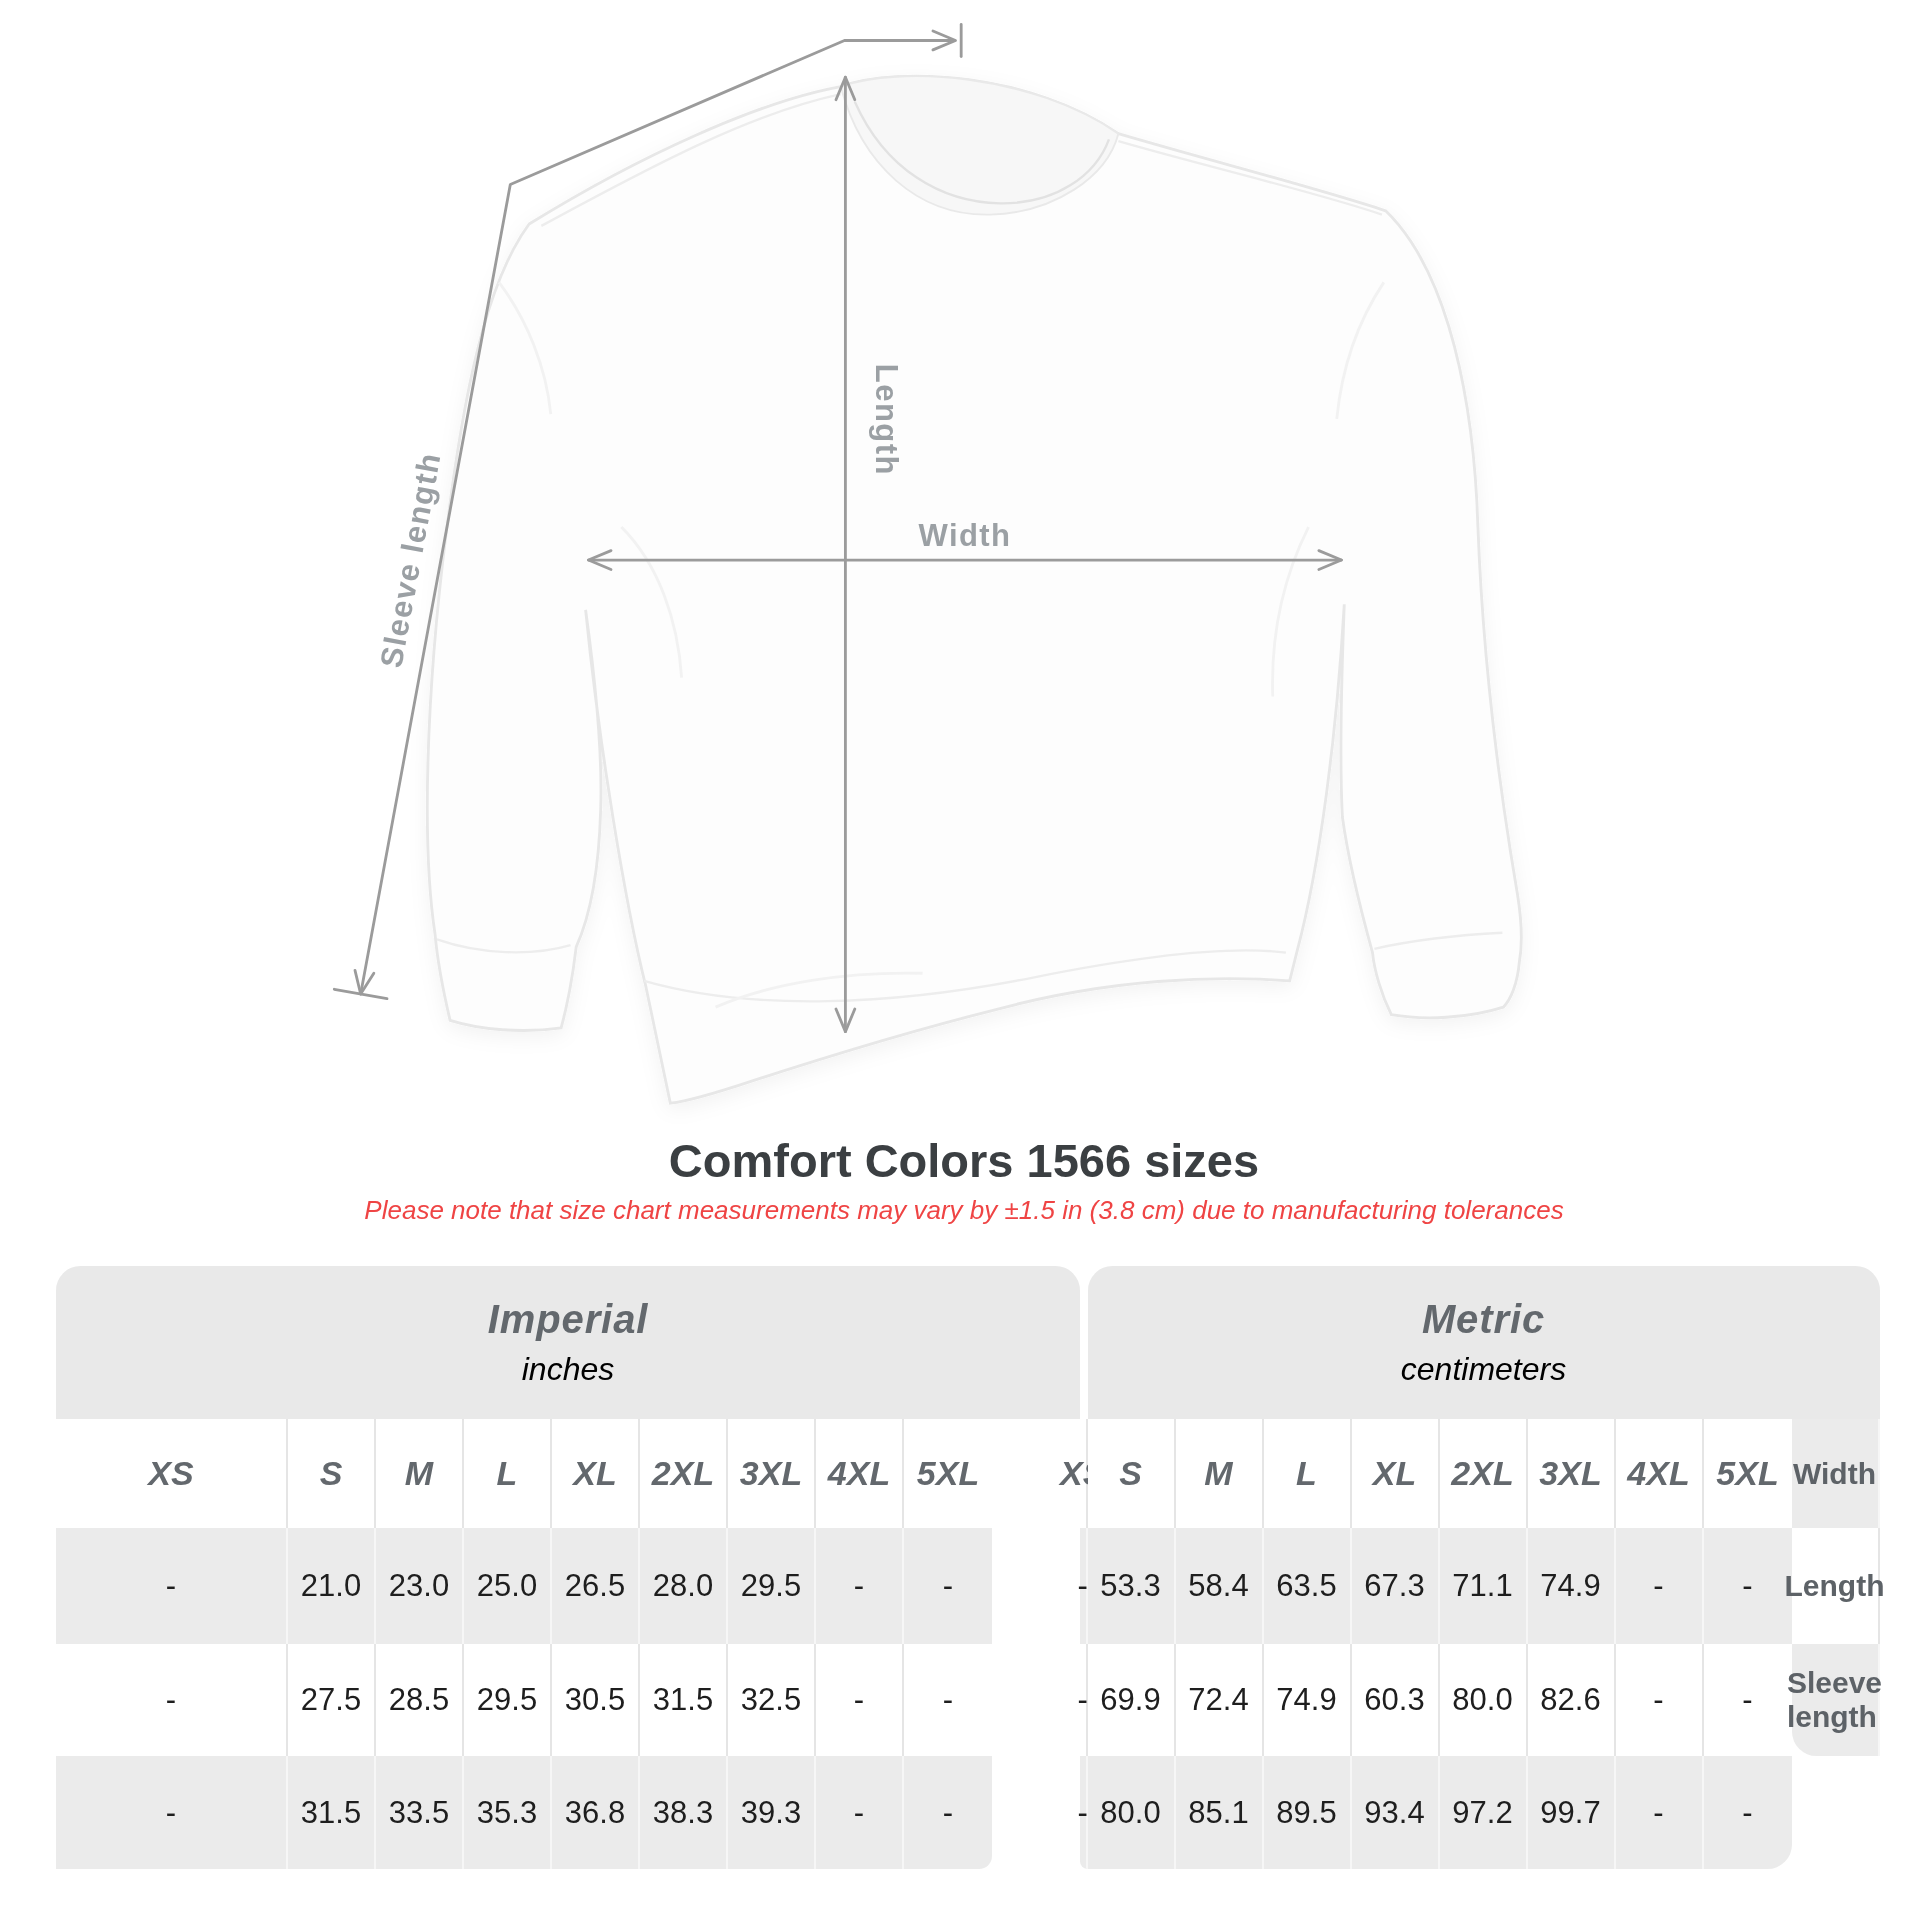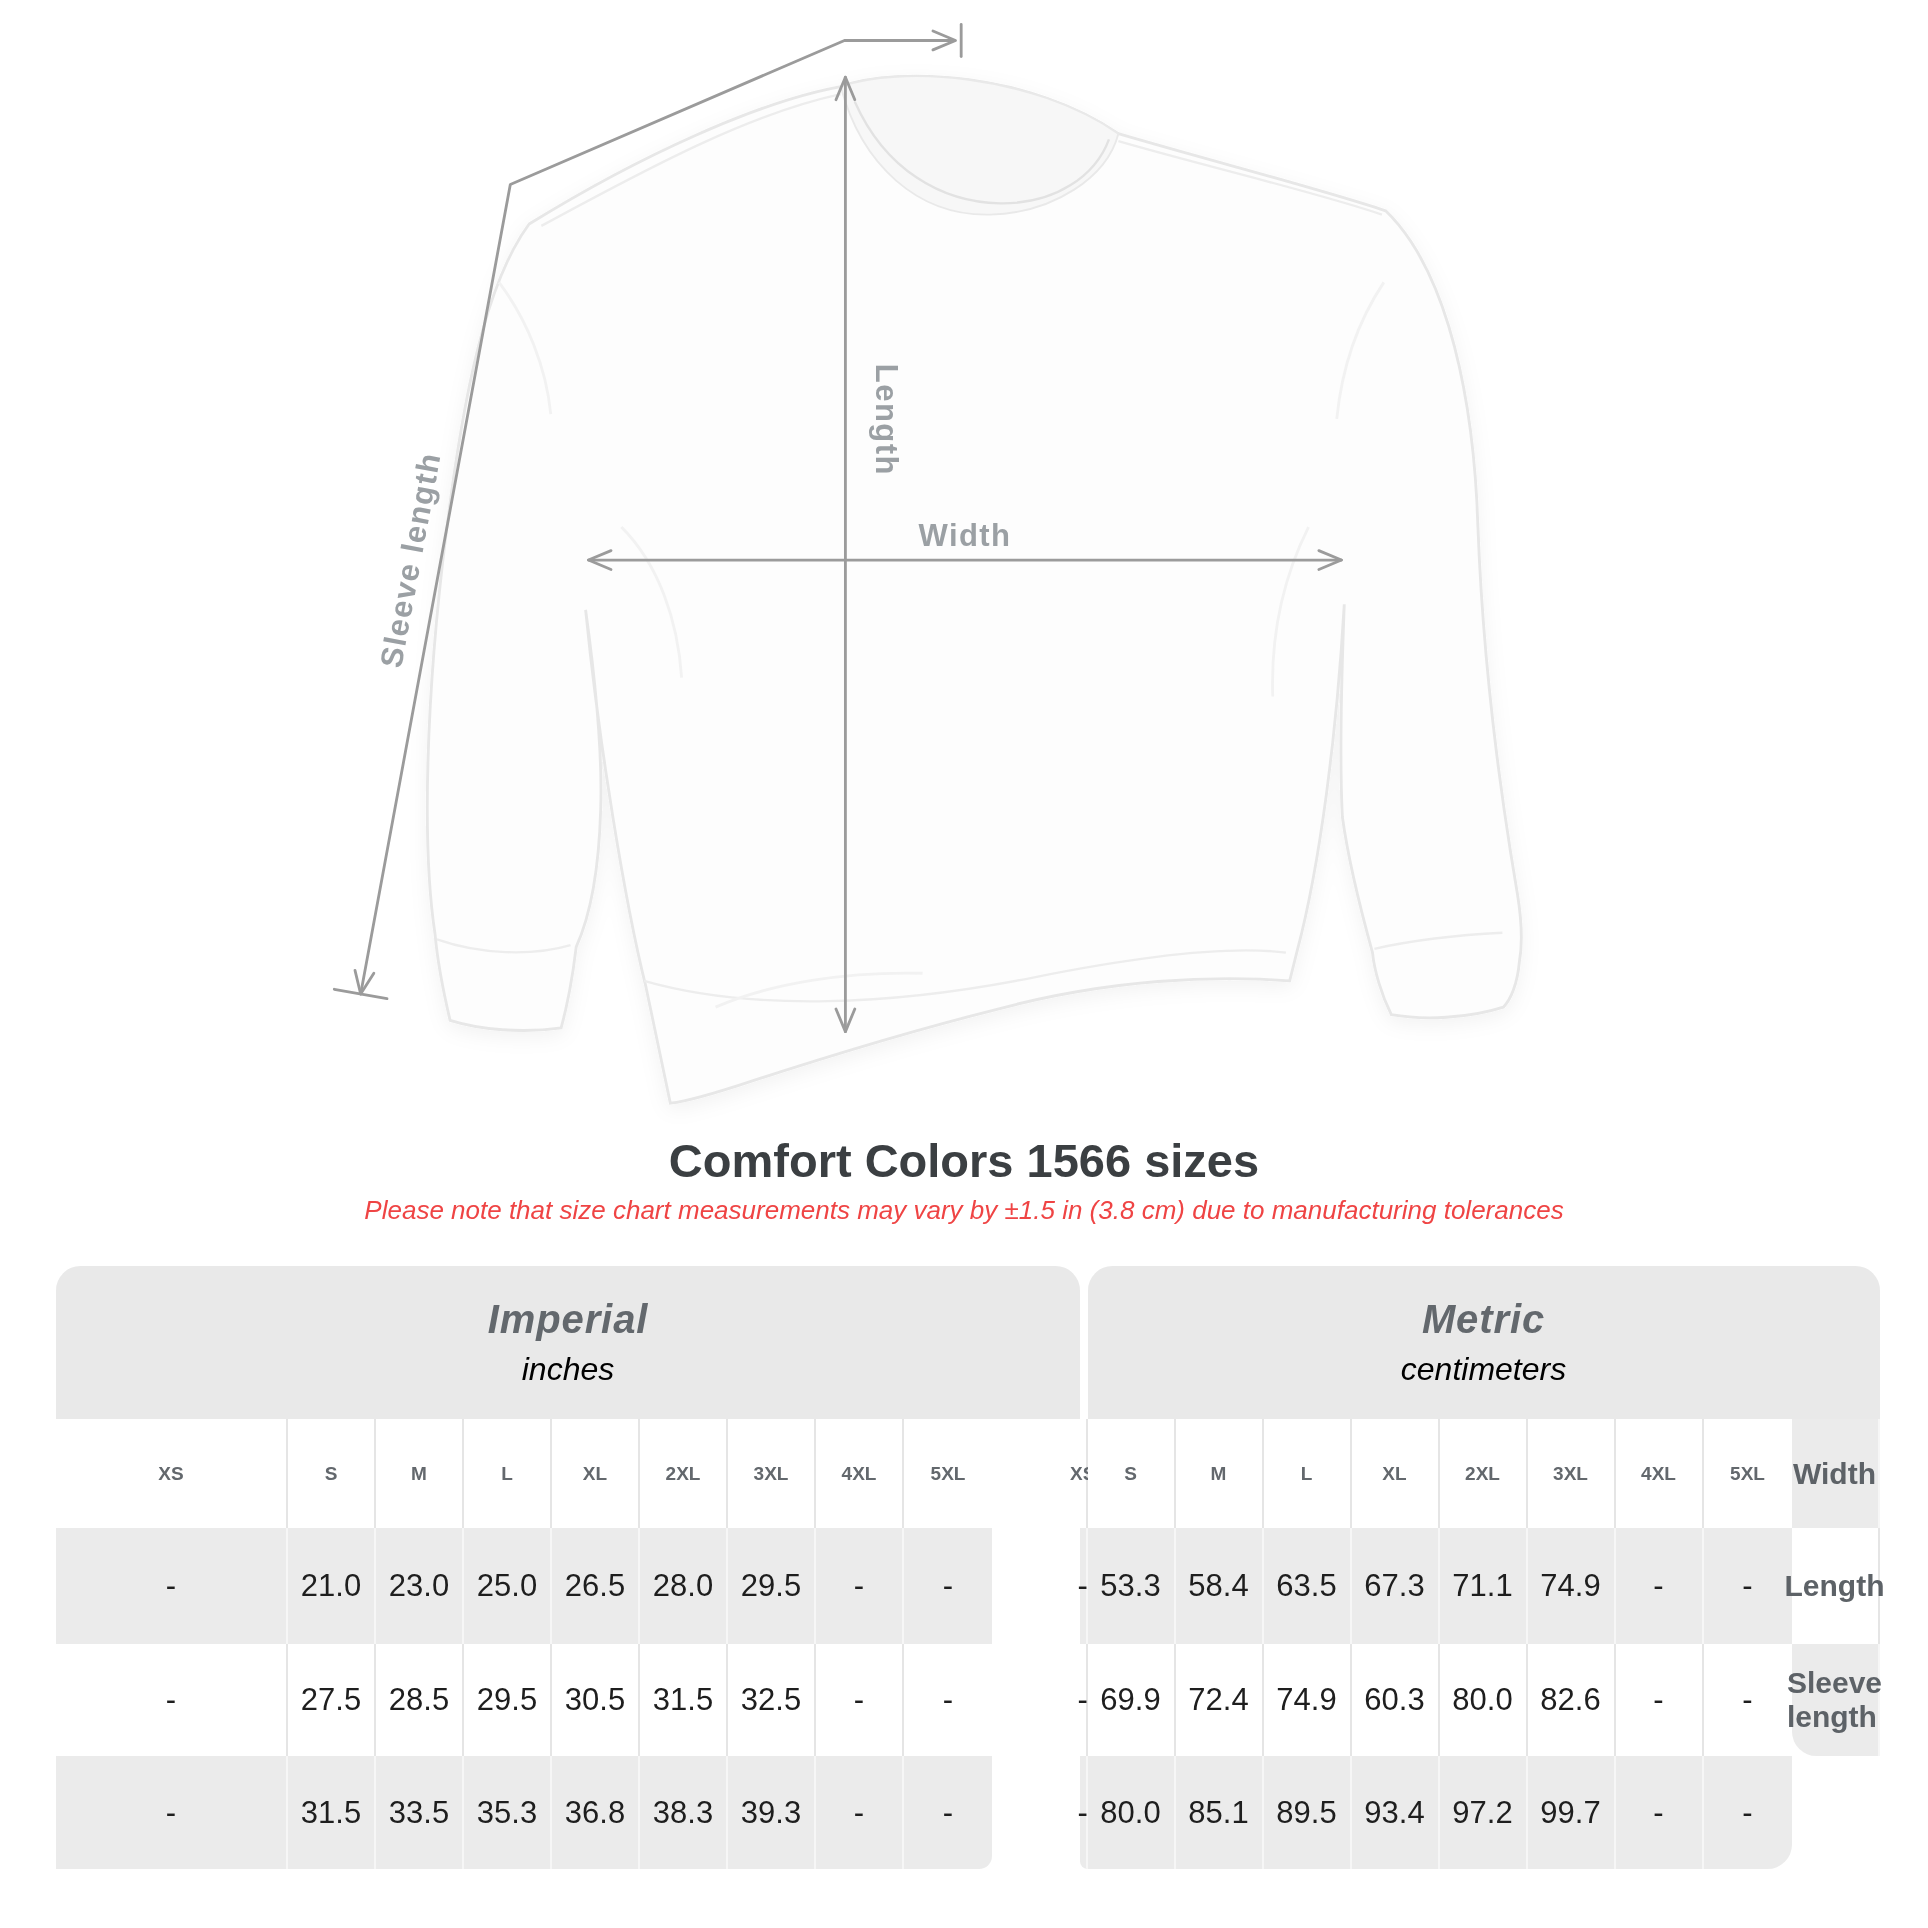--- a/index.html
+++ b/index.html
@@ -21,21 +21,21 @@
          font-size:26px;line-height:32px;font-style:italic;color:#ef4444;}
   
   .tbl{position:absolute;left:56px;top:1266px;width:1815px;display:grid;
        grid-template-columns:232px repeat(9,88px) 7.5px repeat(9,88px);
        grid-template-rows:153px 109px 116px 112px 113px;}
   .cell{display:flex;align-items:center;justify-content:center;
         border-right:2.8px solid #e5e5e5;background:#fff;}
   .gray{background:#ebebeb;border-right-color:#f6f6f6;}
   .nb{border-right:none;}
   .sep{border-right:none;background:#fff;}
-  .hc{font-weight:bold;font-size:19px;color:#63686d;}
+  .hc{font-weight:bold;font-size:34px;color:#63686d;font-style:italic;}
   .rl{font-weight:bold;font-size:30px;color:#5d6267;}
   .dc{font-size:31px;color:#1e1e1e;}
   .band{grid-column:1/11;background:#e9e9e9;border-radius:24.5px 24.5px 0 0;
         display:flex;flex-direction:column;align-items:center;justify-content:center;}
   .band.b2{grid-column:12/21;}
   .uhead{font-size:40px;font-weight:bold;font-style:italic;color:#63686d;letter-spacing:0.9px;text-align:center;}
   .usub{font-size:32px;font-style:italic;color:#000000;margin-top:9.4px;}
   .blc{border-bottom-left-radius:24.5px;}
   .brc{border-bottom-right-radius:24.5px;}
   .bri{border-bottom-right-radius:13px;}

